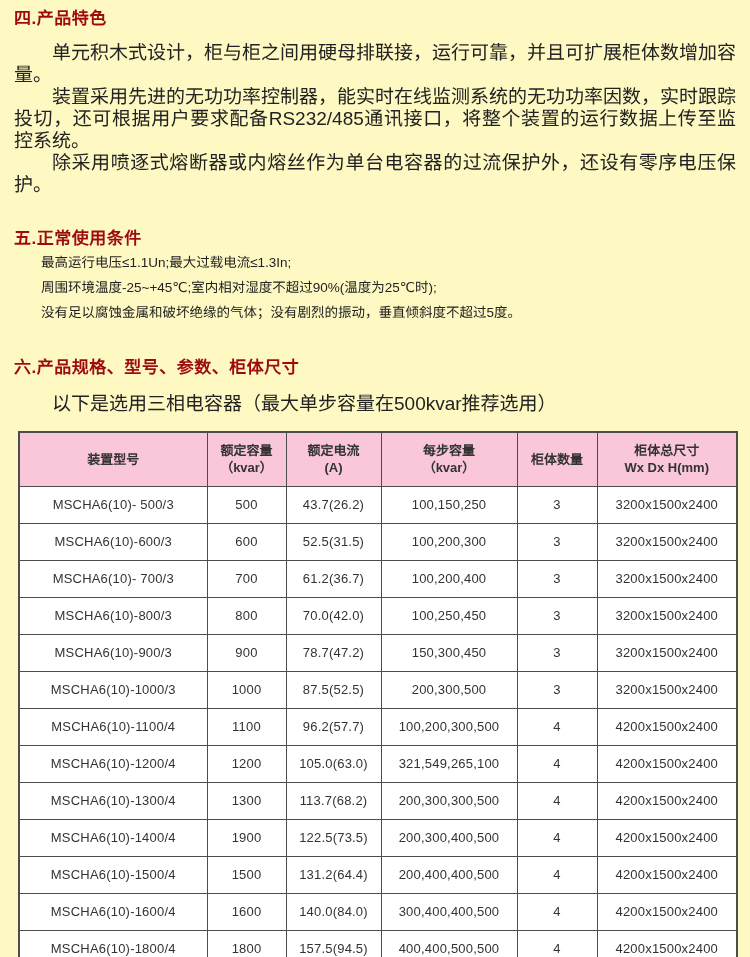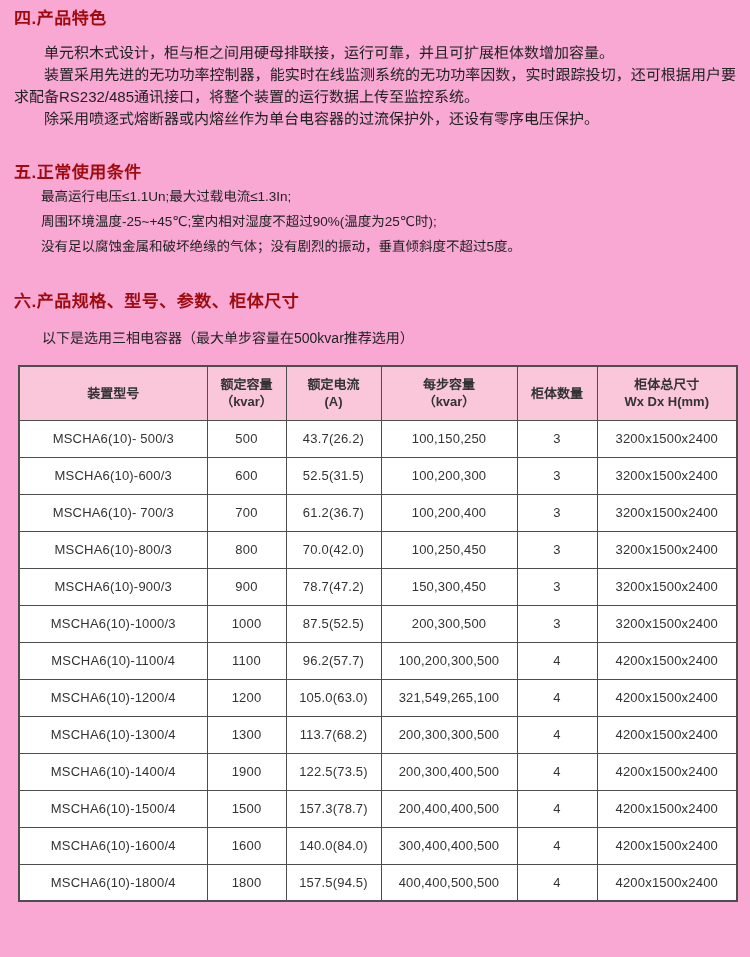--- a/index.html
+++ b/index.html
@@ -6,49 +6,49 @@
   html, body {
     width: 750px;
     background: #ffffff;
     font-family: "Liberation Sans", "DejaVu Sans", sans-serif;
   }
   .page {
     width: 750px;
     height: 957px;
     padding: 8px 14px 0 14px;
     overflow: hidden;
-    background: #f9a8d4;
+    background: #fef9c3;
   }
   .section-title {
     color: #9e0b0f;
     font-size: 17px;
     font-weight: bold;
     letter-spacing: 0.5px;
     line-height: 22px;
   }
   .para-block { margin-top: 12px; }
   .para {
     color: #222222;
-    font-size: 15px;
+    font-size: 19px;
     line-height: 22px;
     text-indent: 2em;
     text-align: justify;
   }
   .cond-block { }
   .cond-line {
     color: #222222;
     font-size: 13.5px;
     line-height: 25px;
     text-indent: 2em;
   }
   .gap-lg { margin-top: 32px; }
   .note {
     margin-top: 14px;
     color: #222222;
-    font-size: 14px;
+    font-size: 19px;
     line-height: 22px;
     text-indent: 2em;
   }
   table.spec {
     margin-top: 16px;
     margin-left: 4px;
     width: 718px;
     border-collapse: collapse;
     border: 2px solid #4d4d4d;
     table-layout: fixed;
@@ -196,21 +196,21 @@
           <td>MSCHA6(10)-1400/4</td>
           <td>1900</td>
           <td>122.5(73.5)</td>
           <td>200,300,400,500</td>
           <td>4</td>
           <td>4200x1500x2400</td>
         </tr>
         <tr>
           <td>MSCHA6(10)-1500/4</td>
           <td>1500</td>
-          <td>157.3(78.7)</td>
+          <td>131.2(64.4)</td>
           <td>200,400,400,500</td>
           <td>4</td>
           <td>4200x1500x2400</td>
         </tr>
         <tr>
           <td>MSCHA6(10)-1600/4</td>
           <td>1600</td>
           <td>140.0(84.0)</td>
           <td>300,400,400,500</td>
           <td>4</td>

